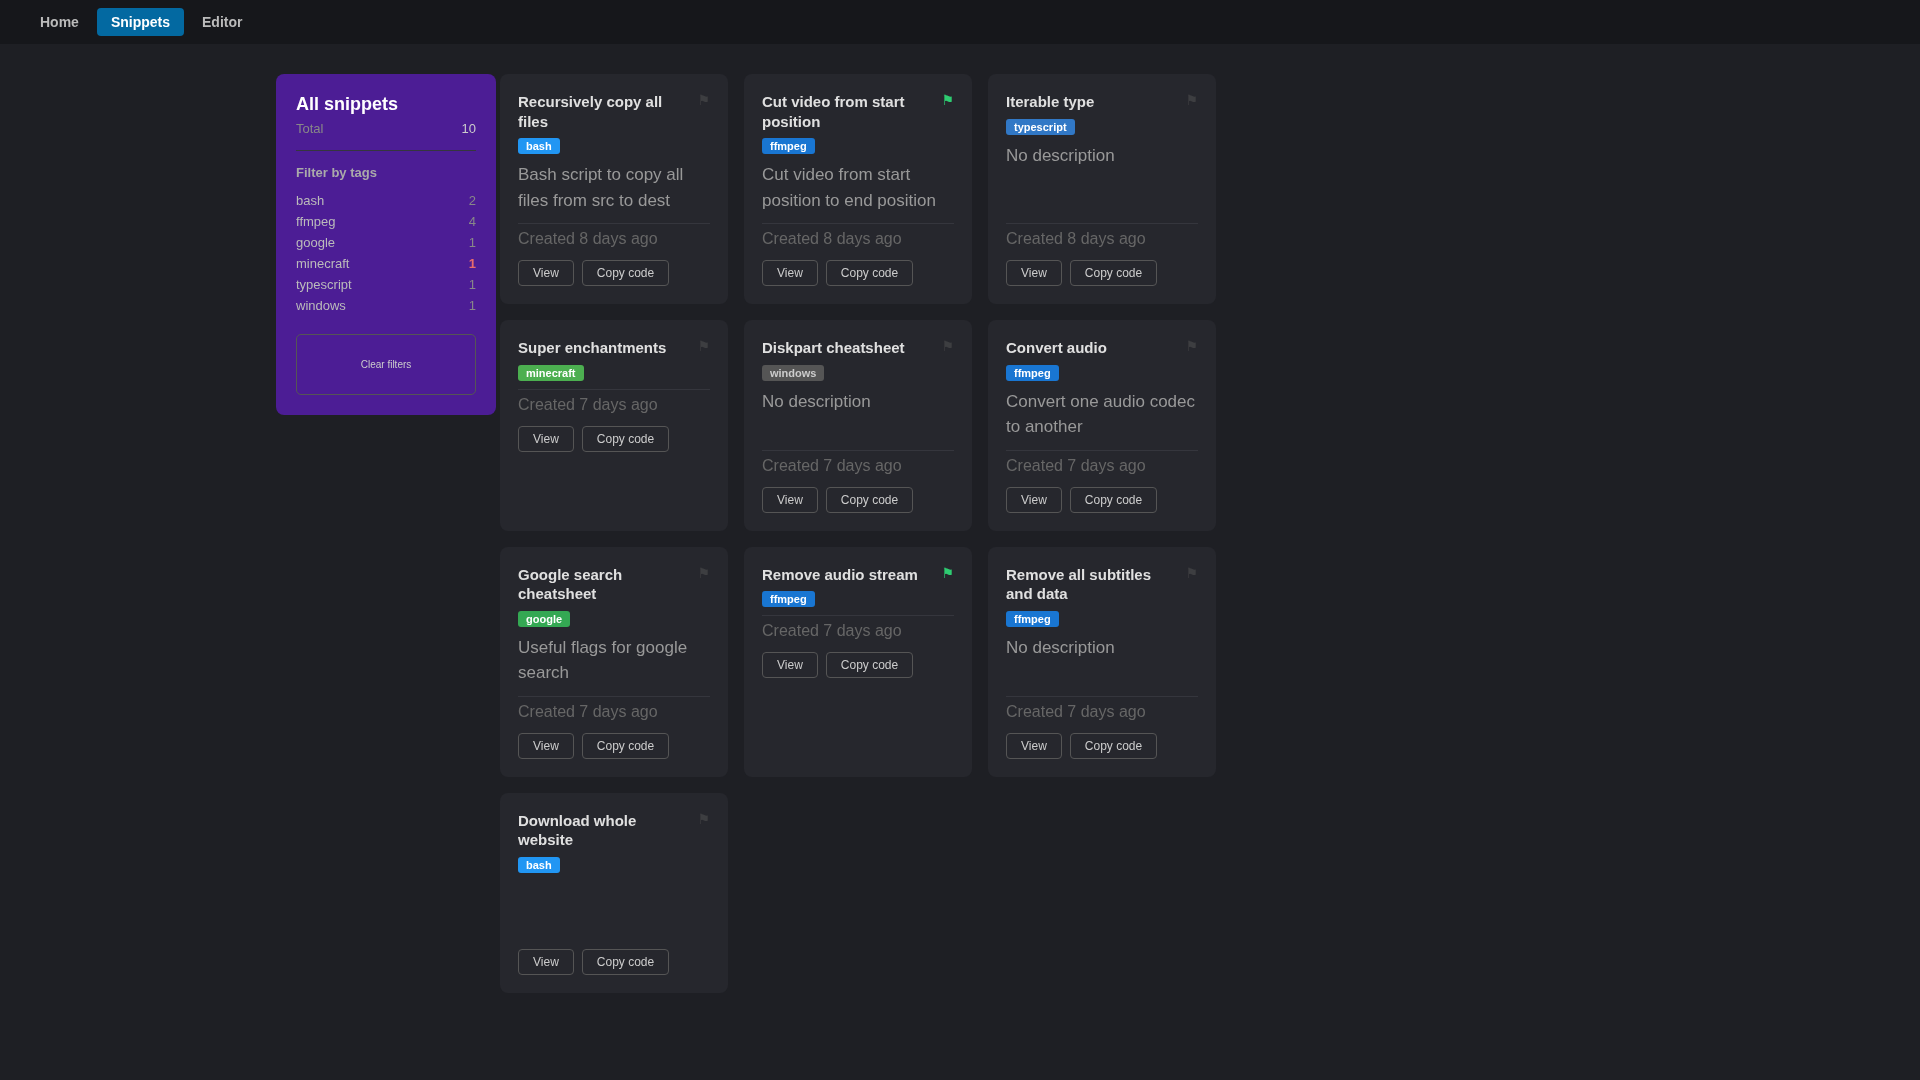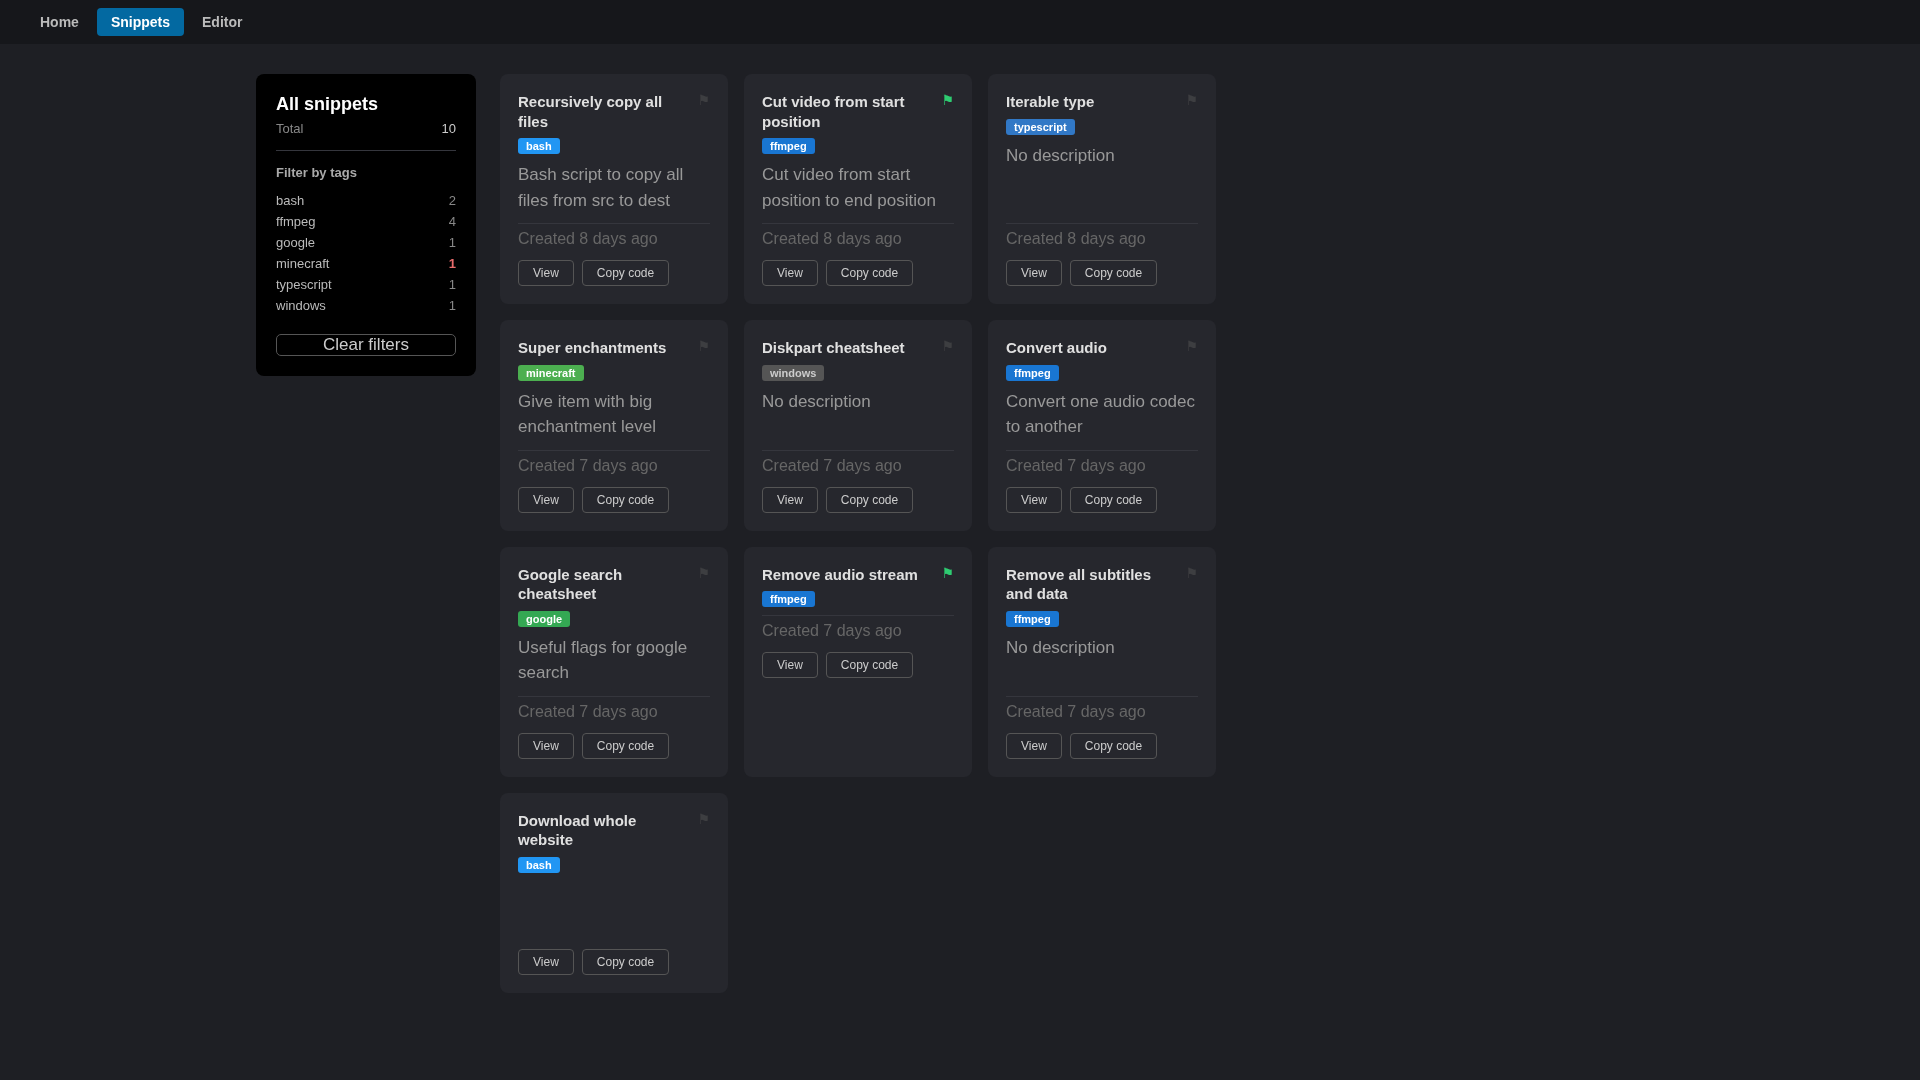--- a/index.html
+++ b/index.html
@@ -34,24 +34,24 @@
     
     .main-layout {
       display: flex;
       padding: 30px 20px 30px 260px;
       gap: 24px;
       max-width: 1920px;
     }
     
     .sidebar {
       position: fixed;
-      left: 256px;
+      left: 276px;
       top: 74px;
       width: 220px;
-      background: #000000;
+      background: #4c1d95;
       border-radius: 8px;
       padding: 20px;
     }
     .sidebar-title {
       font-size: 18px;
       font-weight: 600;
       color: #fff;
       margin-bottom: 6px;
     }
     .sidebar-total {
@@ -81,24 +81,24 @@
       font-size: 13px;
     }
     .tag-count { color: #888; }
     .tag-count.highlight { color: #e96c6c; font-weight: 600; }
     .clear-btn {
       margin-top: 18px;
       width: 100%;
       background: transparent;
       border: 1px solid #555;
       color: #ccc;
-      padding: 0;
+      padding: 24px;
       border-radius: 5px;
       cursor: pointer;
-      font-size: 17px;
+      font-size: 10px;
     }
     
     .snippets-grid {
       margin-left: 240px;
       display: grid;
       grid-template-columns: repeat(3, 228px);
       gap: 16px;
       flex: 1;
     }
     
@@ -274,21 +274,20 @@
     </div>
   </div>
       <div class="card">
     <div class="card-header">
       <div class="card-title">Super enchantments</div>
       <span class="pin-icon" style="color: rgb(85, 85, 85); font-size: 14px; opacity: 0.5;">⚑</span>
     </div>
     <div>
       <span class="tag-badge tag-minecraft">minecraft</span>
     </div>
-    <div class="card-desc">Give item with big enchantment level</div>
     <div class="card-date">Created 7 days ago</div>
     <div class="card-actions">
       <button class="btn-view">View</button>
       <button class="btn-copy">Copy code</button>
     </div>
   </div>
       <div class="card">
     <div class="card-header">
       <div class="card-title">Diskpart cheatsheet</div>
       <span class="pin-icon" style="color: rgb(85, 85, 85); font-size: 14px; opacity: 0.5;">⚑</span>

